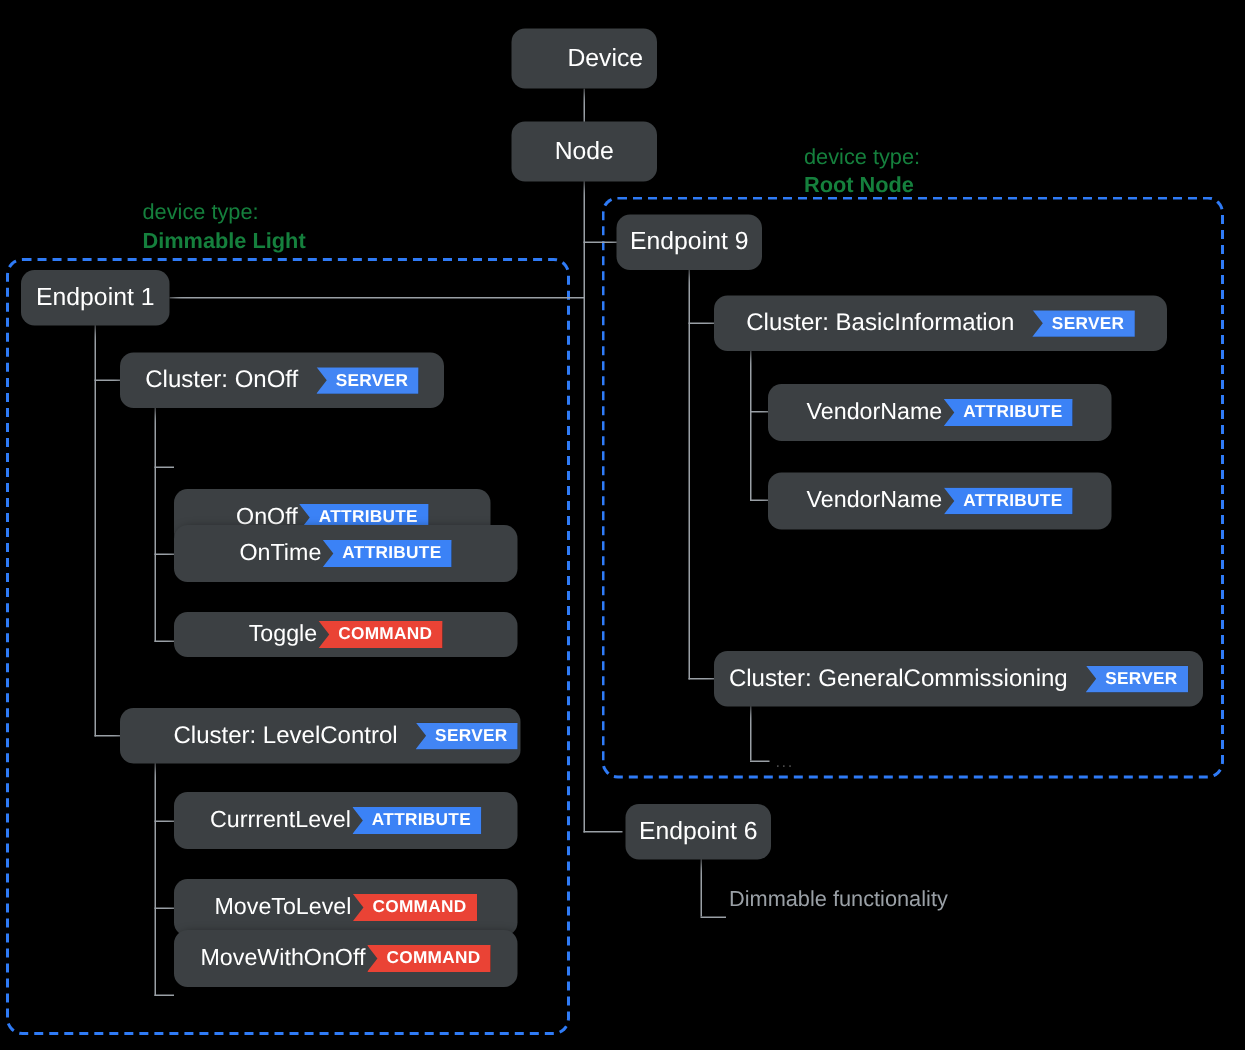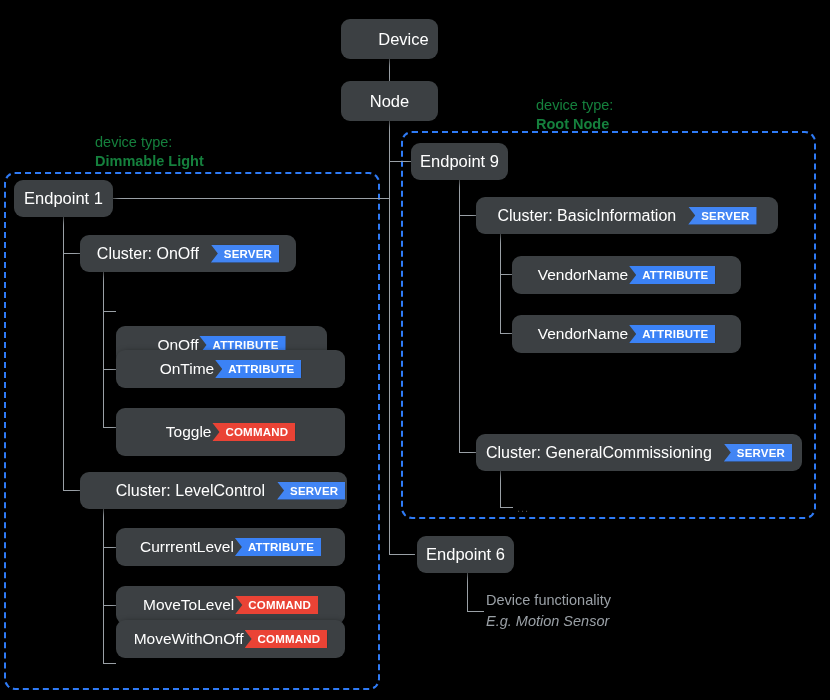--- a/index.html
+++ b/index.html
@@ -190,21 +190,21 @@
   <div class="node leaf" style="left:116px; top:292px; width:211px; height:38px;margin-top:34px;">
     <span class="label">OnOff</span>
     <span class="badge attribute">ATTRIBUTE</span>
   </div>
 
   <div class="node leaf" style="left:116px; top:350px; width:229px; height:38px;">
     <span class="label">OnTime</span>
     <span class="badge attribute">ATTRIBUTE</span>
   </div>
 
-  <div class="node leaf" style="left:116px; top:408px; width:229px; height:48px;">
+  <div class="node leaf" style="left:116px; top:408px; width:229px; height:30px;">
     <span class="label">Toggle</span>
     <span class="badge command">COMMAND</span>
   </div>
 
   <div class="node cluster" style="left:80px; top:472px; width:267px; height:37px;padding-left:48px;">
     <span class="label">Cluster: LevelControl</span>
     <span class="badge server">SERVER</span>
   </div>
 
   <div class="node leaf" style="left:116px; top:528px; width:229px; height:38px;">
@@ -244,17 +244,16 @@
   <div class="node cluster" style="left:476px; top:434px; width:326px; height:37px;">
     <span class="label">Cluster: GeneralCommissioning</span>
     <span class="badge server">SERVER</span>
   </div>
 
   <div class="node simple" style="left:417px; top:536px; width:97px; height:37px;">
     <span class="label">Endpoint 6</span>
   </div>
 
   <div class="note" style="left:486px; top:590px;">
-    <span class="pl">Device functionality</span>
-    <span class="em">E.g. Motion Sensor</span>
+    <span class="pl">Dimmable functionality</span>
   </div>
 
 </div>
 
 </body></html>

